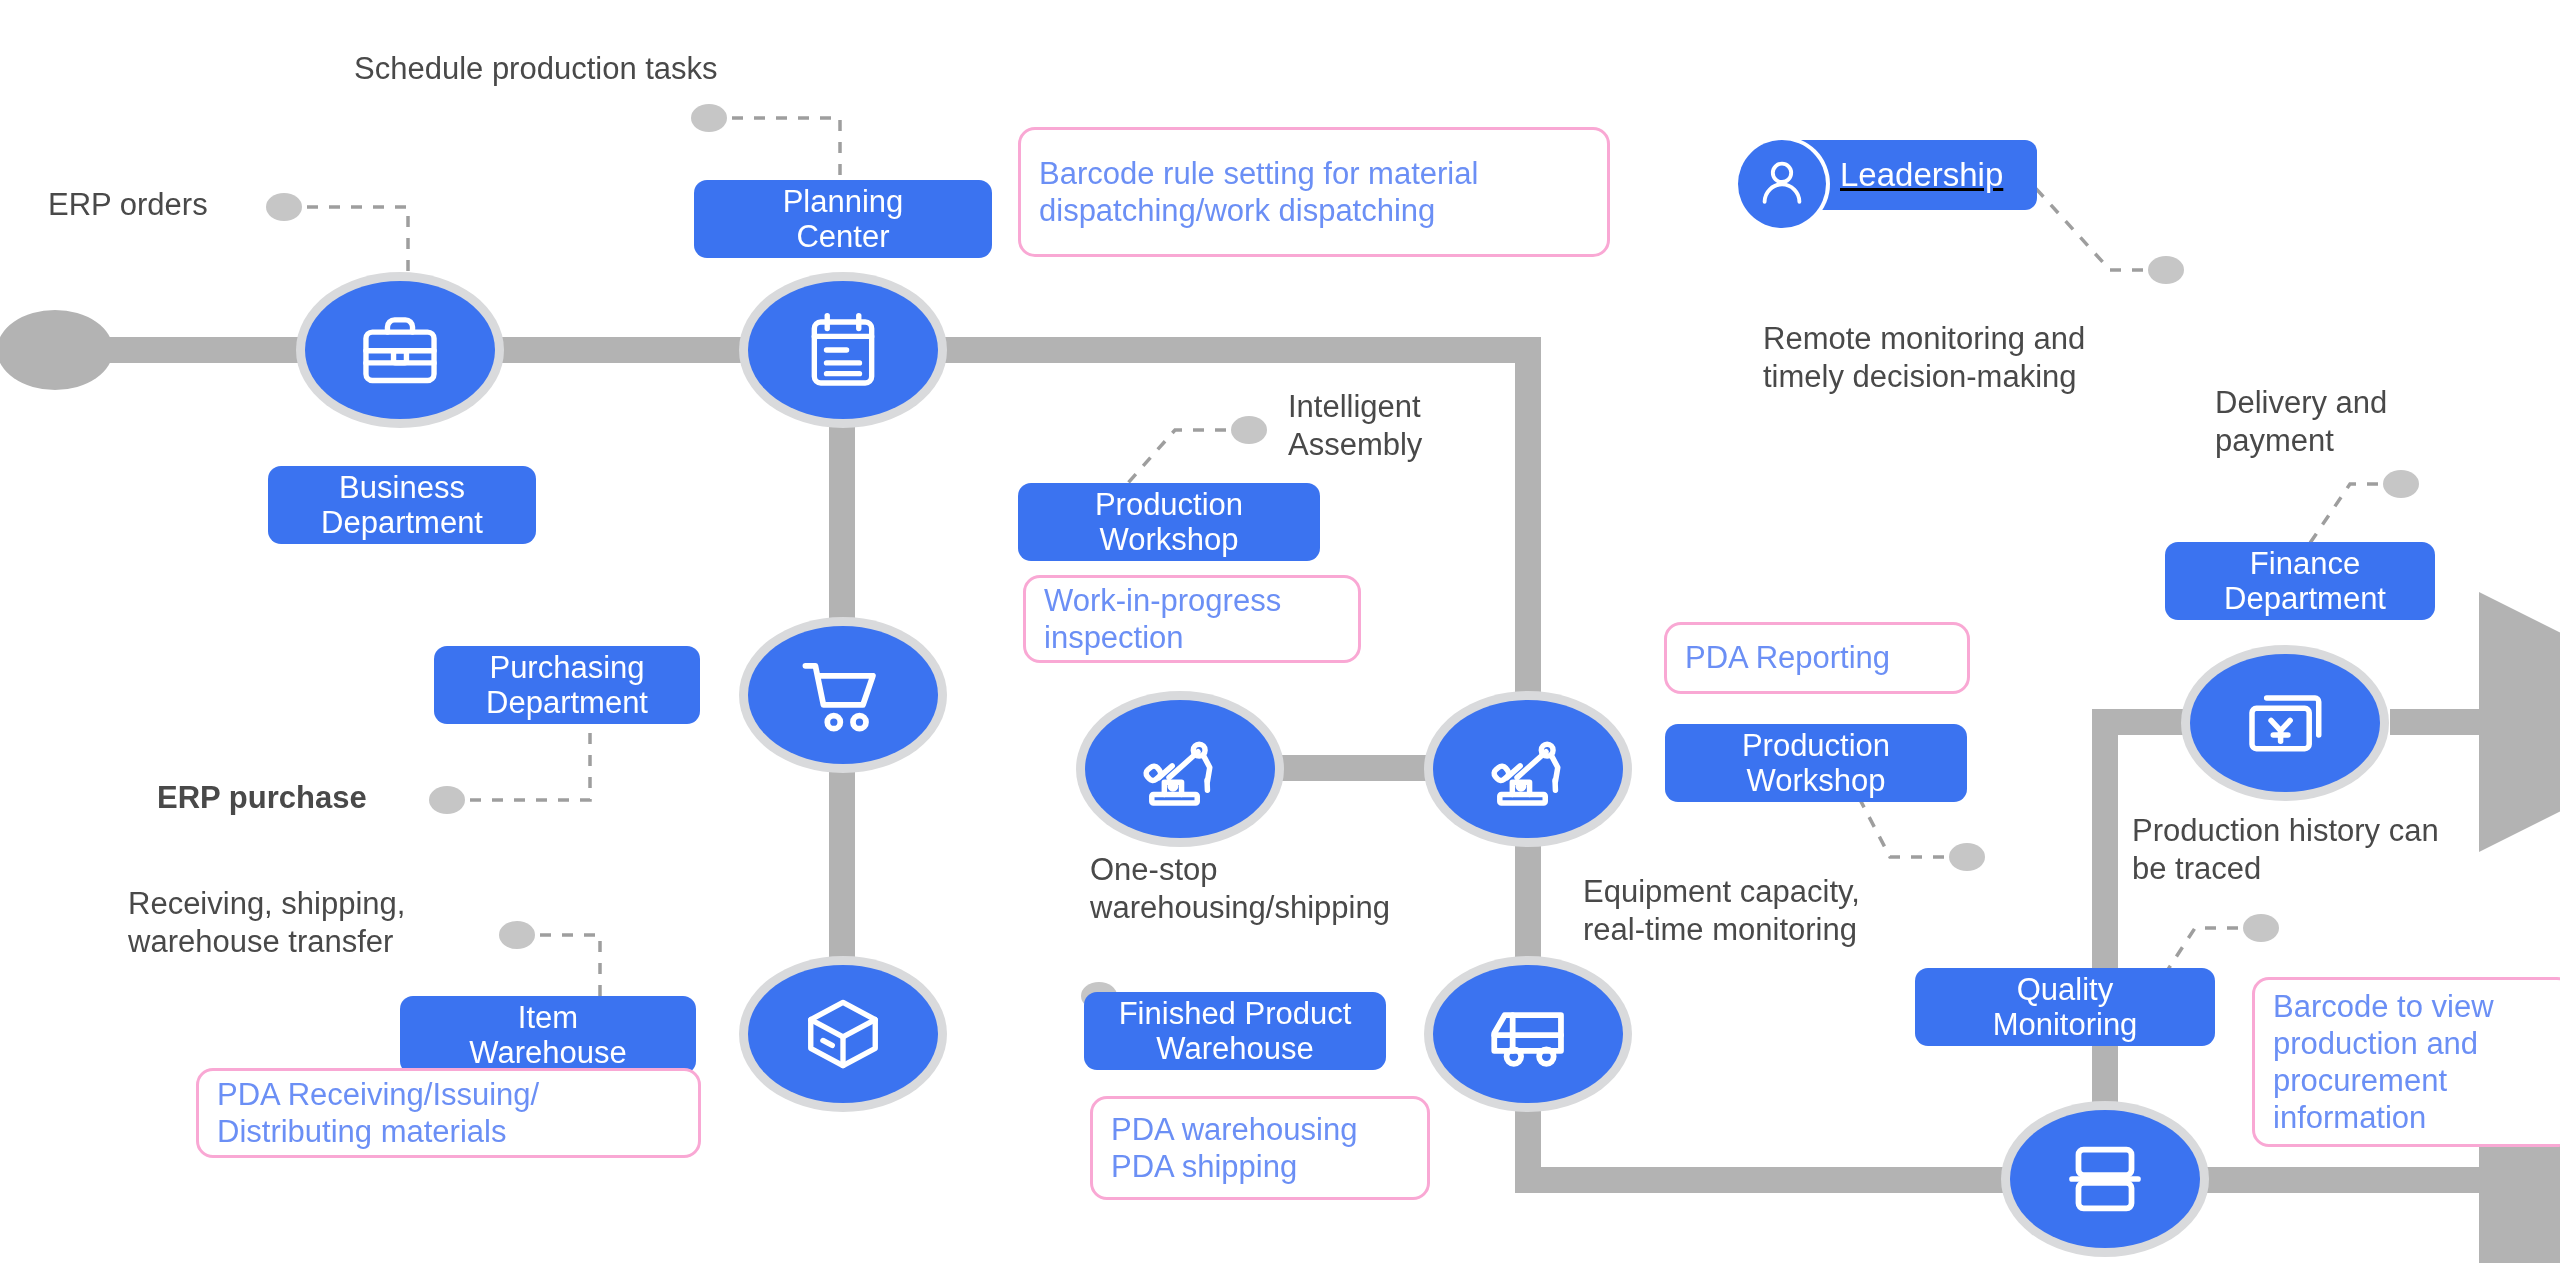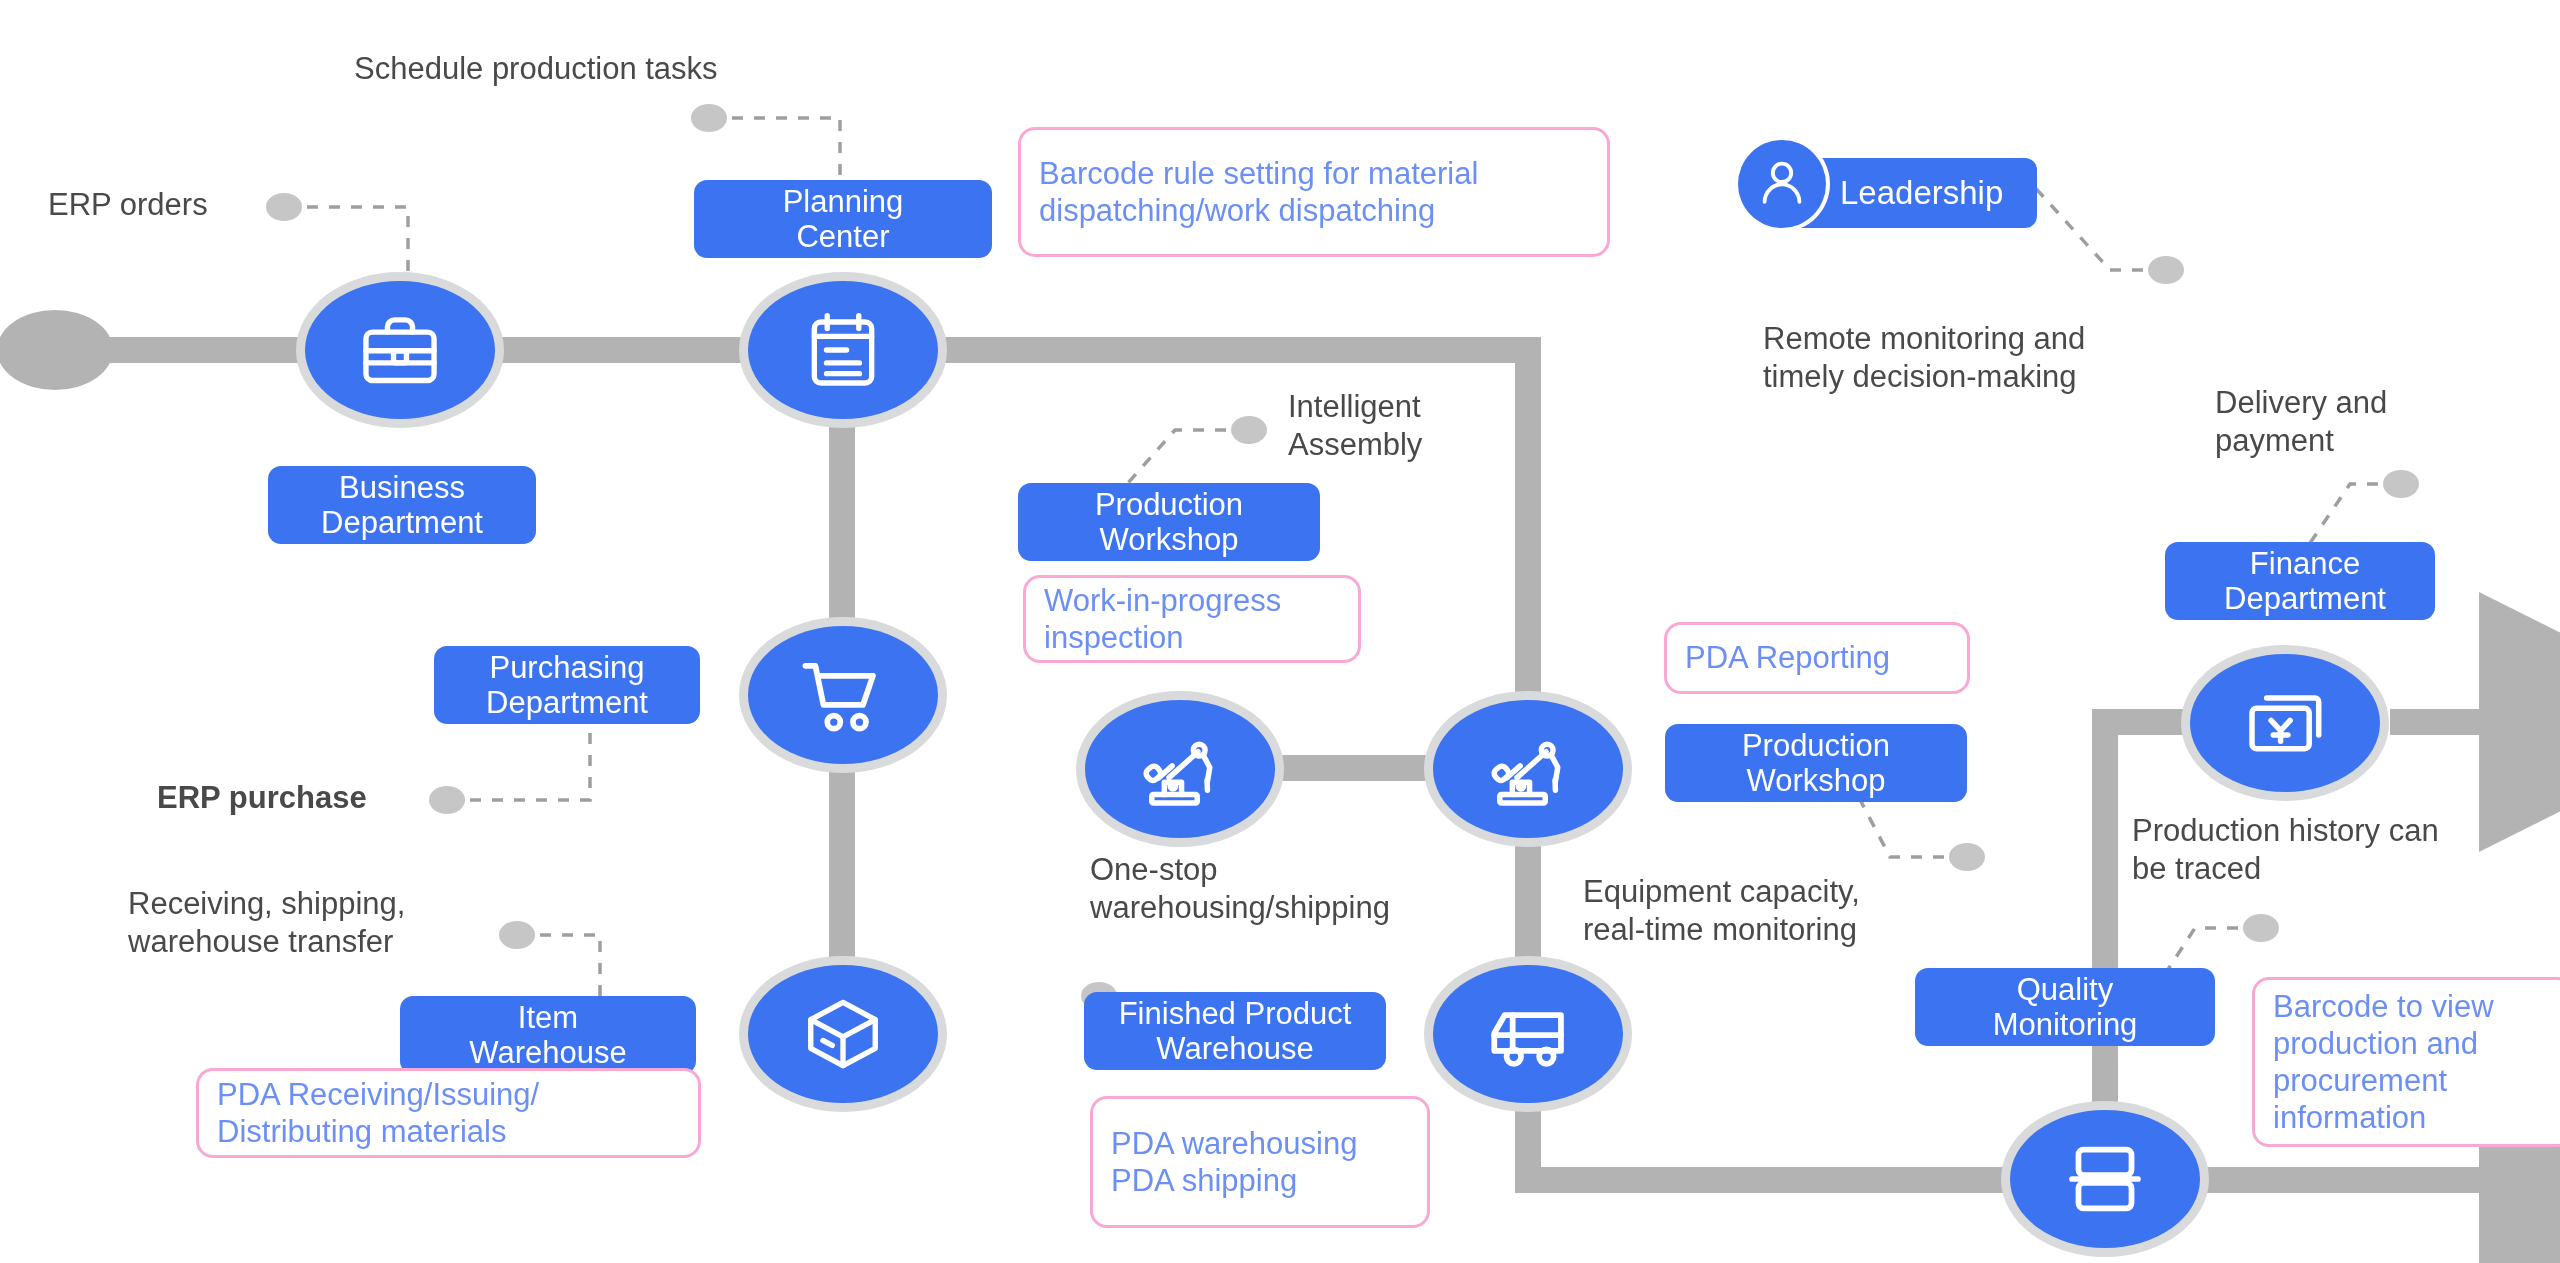--- a/index.html
+++ b/index.html
@@ -74,21 +74,22 @@
     color: #494949;
     font-size: 31px;
     line-height: 1.22;
     white-space: pre-line;
   }
 
   
   .leadership {
     position: absolute;
     display: flex;
-    align-items: flex-end;
+    align-items: flex-start;
+    text-decoration: underline;
   }
   .leadership .avatar {
     width: 88px;
     height: 88px;
     border-radius: 50%;
     background: #3b73f0;
     display: flex;
     align-items: center;
     justify-content: center;
     position: relative;
@@ -325,21 +326,21 @@
 
   <div class="note" style="left:1018px; top:127px; width:592px; height:130px;">Barcode rule setting for material
 dispatching/work dispatching</div>
 
   <div class="note" style="left:1023px; top:575px; width:338px; height:88px;">Work-in-progress
 inspection</div>
 
   <div class="note" style="left:196px; top:1068px; width:505px; height:90px;">PDA Receiving/Issuing/
 Distributing materials</div>
 
-  <div class="note" style="left:1090px; top:1096px; width:340px; height:132px;">PDA warehousing
+  <div class="note" style="left:1090px; top:1096px; width:340px; height:104px;">PDA warehousing
 PDA shipping</div>
 
   <div class="note" style="left:1664px; top:622px; width:306px; height:72px;">PDA Reporting</div>
 
   <div class="note" style="left:2252px; top:977px; width:322px; height:170px;">Barcode to view
 production and
 procurement
 information</div>
 
   <div class="caption" style="left:354px; top:50px; width:470px;">Schedule production tasks</div>

